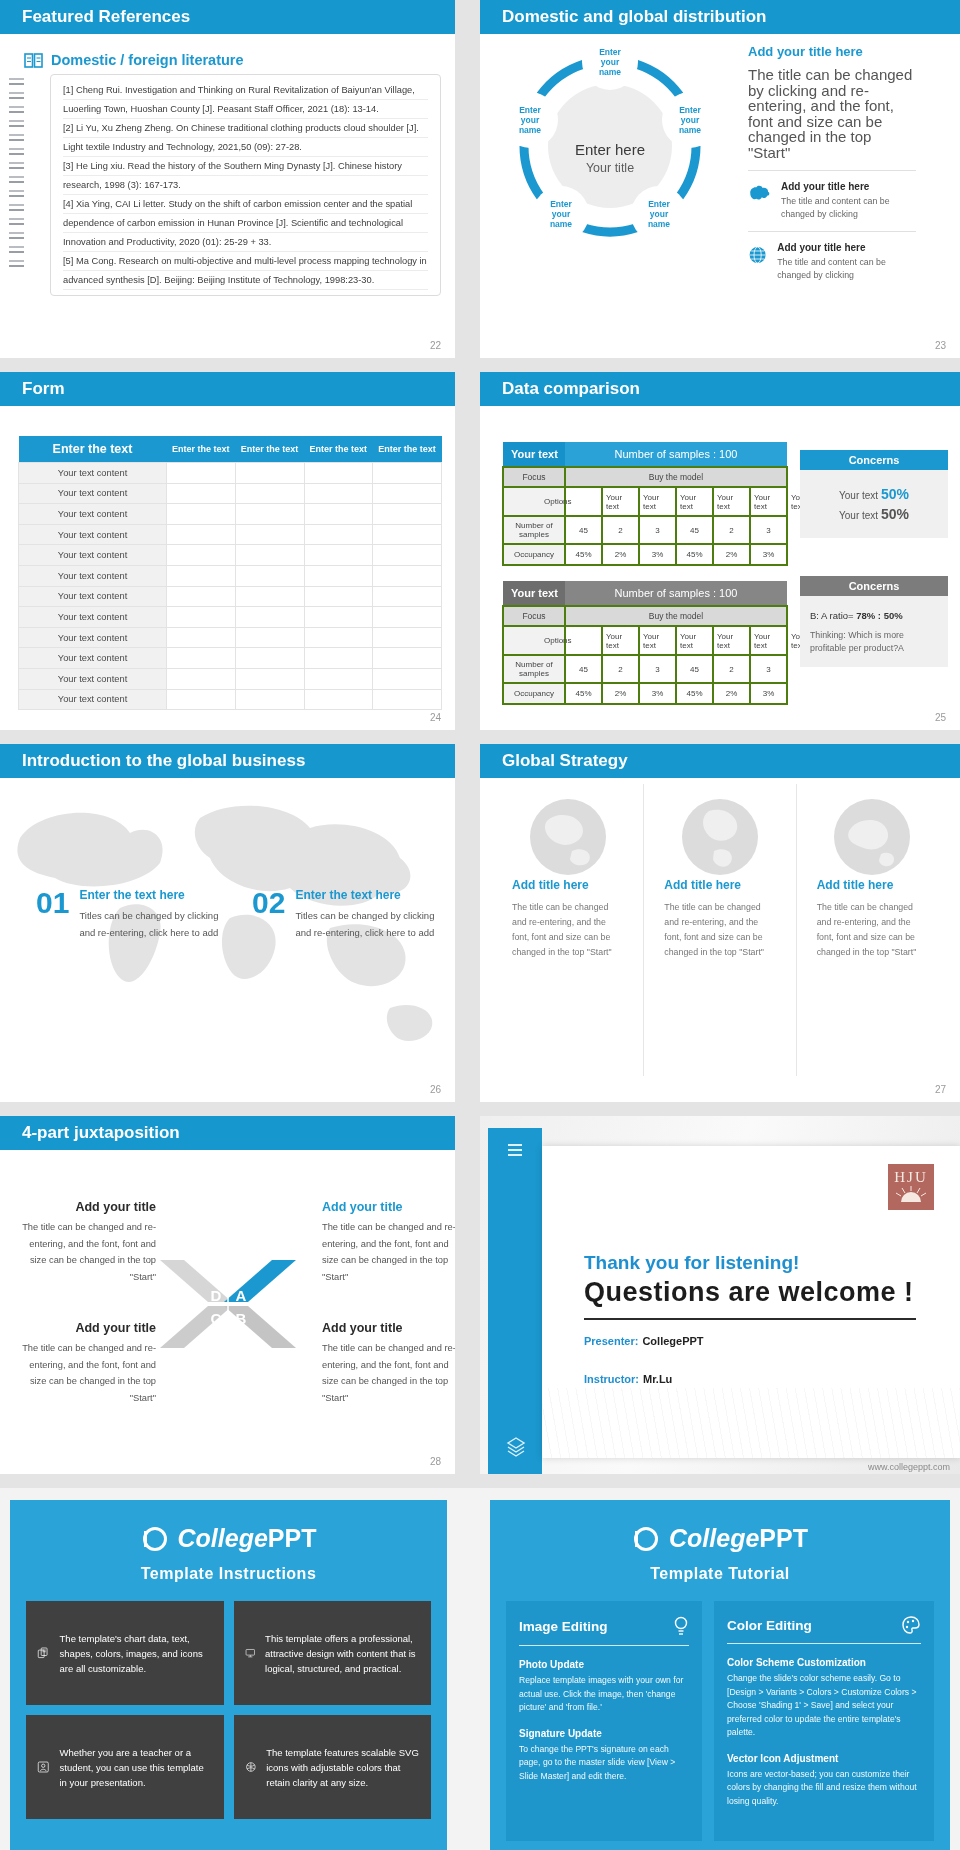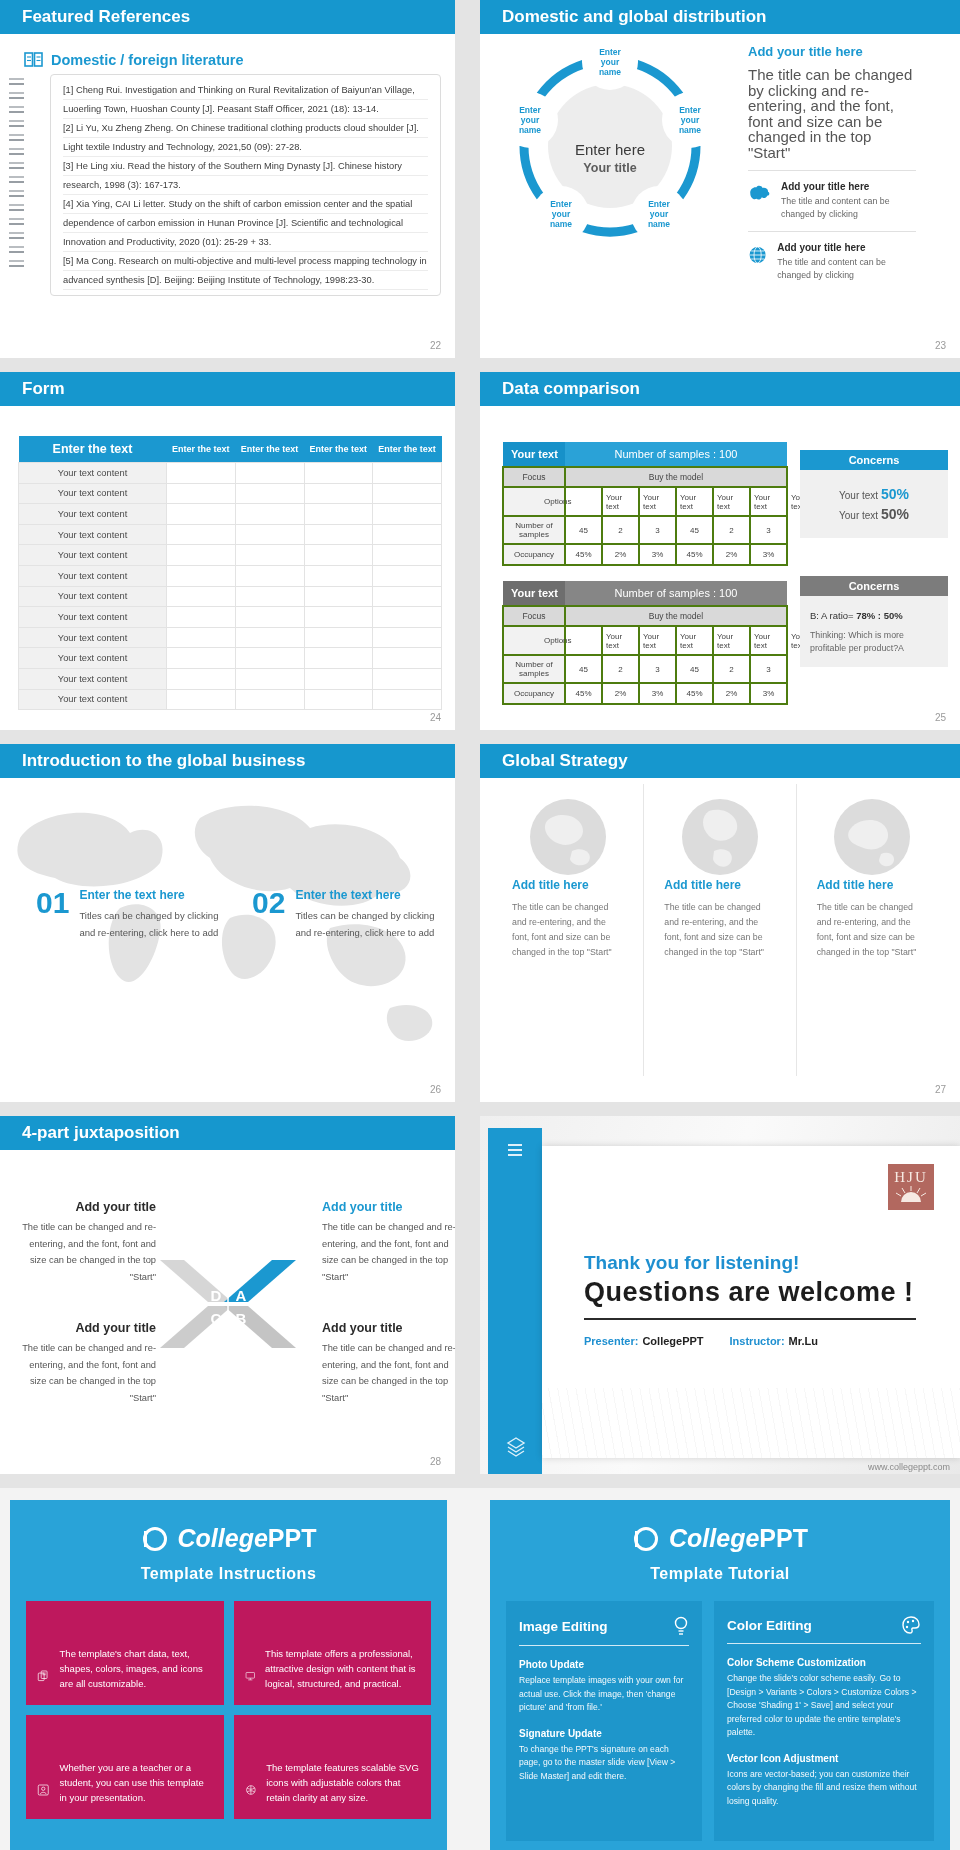--- a/index.html
+++ b/index.html
@@ -4,35 +4,35 @@
 <style>
   html,body{margin:0;padding:0;}
   body{width:960px;background:#e4e4e4;font-family:"Liberation Sans",sans-serif;-webkit-font-smoothing:antialiased;}
   .page{width:960px;height:1850px;background:#e4e4e4;position:relative;overflow:hidden;}
   .slides-grid{display:grid;grid-template-columns:455px 480px;column-gap:25px;grid-auto-rows:358px;row-gap:14px;}
   .slide{background:#fff;position:relative;overflow:hidden;}
   .slide-title{height:34px;background:#1697ce;color:#fff;font-size:17px;font-weight:bold;line-height:34px;padding-left:22px;}
   .pagenum{position:absolute;right:14px;bottom:7px;font-size:10px;color:#9a9a9a;}
 
   
-  .refs-head{display:flex;align-items:flex-start;gap:8px;margin:18px 0 0 24px;}
+  .refs-head{display:flex;align-items:flex-end;gap:8px;margin:18px 0 0 24px;}
   .refs-title{color:#1b98d0;font-weight:bold;font-size:14.5px;}
   .pins{position:absolute;left:9px;top:78px;width:15px;height:196px;
         background:repeating-linear-gradient(to bottom,#b9bdc1 0 2px,transparent 2px 5px,#989ea4 5px 7px,transparent 7px 14px);}
   .refbox{position:absolute;left:50px;top:74px;right:14px;height:222px;border:1px solid #dcdcdc;border-radius:4px;padding:6px 12px 0;box-sizing:border-box;}
   .reflines{height:100%;font-size:9.3px;color:#3d3d3d;line-height:19px;
         background-image:repeating-linear-gradient(to bottom,transparent 0 18px,#ececec 18px 19px);}
   .reflines p{margin:0;}
 
   
   .diagram{position:absolute;left:10px;top:26px;width:240px;height:240px;}
   .node{position:absolute;width:38px;text-align:center;font-weight:bold;color:#1b98d0;font-size:8.5px;line-height:10px;transform:translate(-50%,-50%);}
   .cnode{position:absolute;left:120px;top:132px;transform:translate(-50%,-50%);text-align:center;white-space:nowrap;}
   .cnode .l1{font-size:15px;color:#3a3a3a;}
-  .cnode .l2{font-size:12.5px;color:#5c5c5c;margin-top:3px;font-weight:bold;}
+  .cnode .l2{font-size:12.5px;color:#5c5c5c;margin-top:3px;}
   .dist-right{position:absolute;left:268px;top:44px;width:168px;}
   .dist-right h3{margin:0;color:#1b98d0;font-size:13px;}
   .dist-right .lead{margin:8px 0 0;font-size:15px;color:#555;line-height:15.5px;}
   .dist-divider{border:none;border-top:1px solid #e0e0e0;margin:10px 0;}
   .dist-item{display:flex;gap:10px;align-items:flex-start;}
   .dist-item .txt .t{font-size:10px;font-weight:bold;color:#2b2b2b;}
   .dist-item .txt .b{font-size:8.8px;color:#666;line-height:13px;margin-top:3px;}
 
   
   .form-table{position:absolute;left:18px;top:64px;width:424px;border-collapse:collapse;table-layout:fixed;}
@@ -93,38 +93,38 @@
   .burger{position:absolute;left:20px;top:16px;width:14px;}
   .burger div{height:2px;background:#dff1fa;margin-bottom:3px;}
   .ty-layers{position:absolute;left:17px;bottom:14px;}
   .ty-card{position:absolute;left:62px;top:30px;right:0;bottom:16px;background:#fff;box-shadow:0 0 7px rgba(0,0,0,.15);}
   .hju{position:absolute;top:18px;right:26px;width:46px;height:46px;background:#b2685f;text-align:center;}
   .hju .hjut{font-family:"Liberation Serif",serif;color:#f6e9e2;font-size:15px;letter-spacing:2px;margin-top:5px;}
   .ty-text{position:absolute;left:42px;top:106px;}
   .ty-small{font-size:19px;font-weight:bold;color:#1e8fd0;}
   .ty-big{font-size:27px;font-weight:800;color:#1d1d1d;margin-top:3px;letter-spacing:.5px;}
   .ty-rule{width:332px;border-bottom:2px solid #2b2b2b;margin-top:10px;}
-  .ty-row{margin-top:15px;font-size:11px;display:flex;gap:26px;}
+  .ty-row{margin-top:15px;font-size:11px;display:flex;gap:26px;flex-direction:column;}
   .ty-row .lab{color:#1e8fd0;font-weight:bold;}
   .ty-row .val{color:#222;font-weight:bold;margin-left:4px;}
   .ty-mesh{position:absolute;left:0;right:0;bottom:0;height:70px;
       background:repeating-linear-gradient(80deg,rgba(0,0,0,.03) 0 1px,transparent 1px 9px);}
   .ty-url{position:absolute;right:10px;bottom:2px;font-size:9px;color:#8a8a8a;}
 
   
   .footer-row{margin-top:14px;height:362px;box-sizing:border-box;background:#f3f3f3;
       display:grid;grid-template-columns:437px 460px;column-gap:43px;padding:12px 10px;}
   .panel{background:#29a3d8;padding:20px 16px;box-sizing:border-box;position:relative;}
   .logo-row{display:flex;justify-content:center;align-items:center;gap:9px;margin-top:4px;}
   .brand{color:#fff;font-size:25px;}
   .brand .bc{font-weight:700;font-style:italic;}
   .brand .bp{font-weight:800;}
   .panel-title{text-align:center;color:#fff;font-weight:bold;font-size:16px;letter-spacing:.5px;margin-top:12px;}
   .inst-grid{display:grid;grid-template-columns:1fr 1fr;gap:10px;margin-top:18px;}
-  .inst-box{background:#be185d;padding:14px 11px;display:flex;gap:10px;align-items:flex-end;min-height:76px;}
+  .inst-box{background:#404040;padding:14px 11px;display:flex;gap:10px;align-items:center;min-height:76px;}
   .inst-box .itx{color:#fff;font-size:9.5px;line-height:15px;}
   .tut-grid{display:grid;grid-template-columns:196px 1fr;gap:12px;margin-top:18px;}
   .tut-box{background:#1e96cb;padding:14px 13px;min-height:212px;}
   .tut-head{display:flex;justify-content:space-between;align-items:center;}
   .tut-head .th{color:#fff;font-weight:bold;font-size:13.5px;}
   .tut-hr{border:none;border-top:1px solid rgba(255,255,255,.8);margin:8px 0 0;}
   .tut-sub{color:#fff;font-weight:bold;font-size:10px;margin-top:13px;}
   .tut-body{color:rgba(255,255,255,.95);font-size:8.6px;line-height:13.5px;margin-top:4px;}
 </style>
 </head>

